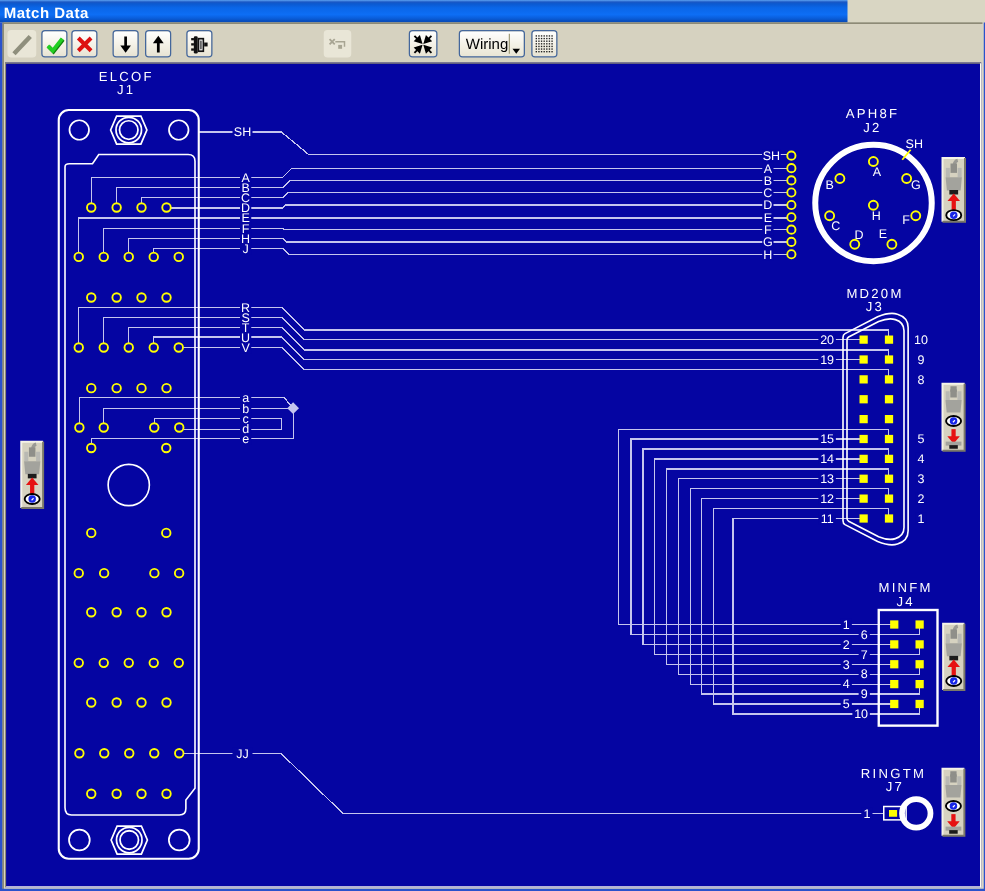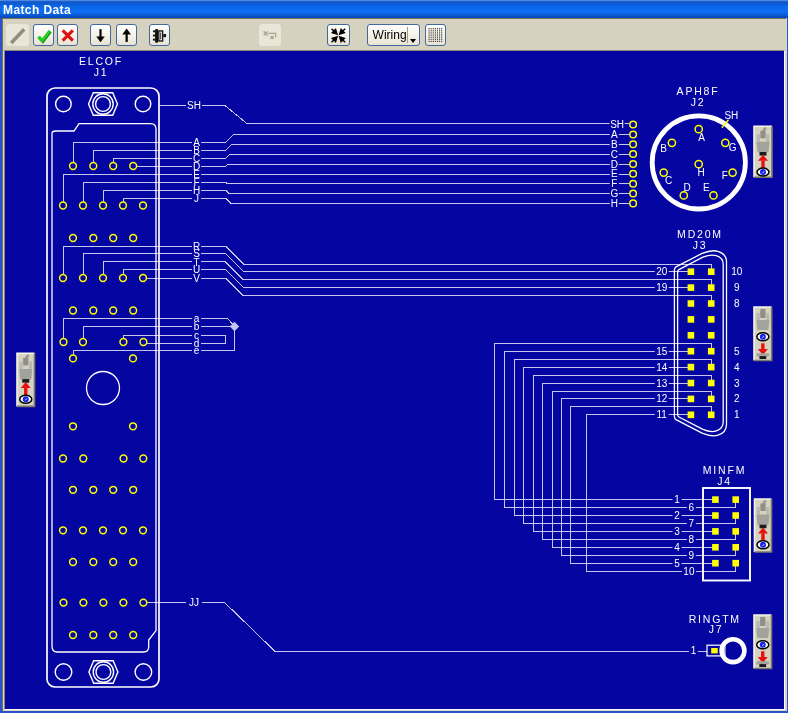--- a/index.html
+++ b/index.html
@@ -1,16 +1,16 @@
 <!DOCTYPE html>
 <html><head><meta charset="utf-8"><style>
 *{margin:0;padding:0;box-sizing:border-box;}
 html,body{width:788px;height:713px;overflow:hidden;background:#d9d6c3;font-family:"Liberation Sans",sans-serif;}
 #win{position:relative;width:788px;height:713px;}
-#title{position:absolute;left:0;top:0;width:788px;height:18px;background:linear-gradient(#5da2f2 0%,#1a57c4 9%,#0b59d0 17%,#0a66e8 35%,#0d6ef5 65%,#0a5fdd 80%,#0850c2 92%,#0a4ab4 100%);}
+#title{position:absolute;left:0;top:0;width:678px;height:18px;background:linear-gradient(#5da2f2 0%,#1a57c4 9%,#0b59d0 17%,#0a66e8 35%,#0d6ef5 65%,#0a5fdd 80%,#0850c2 92%,#0a4ab4 100%);}
 #title span{position:absolute;left:3px;top:3px;color:#fff;font-size:12px;font-weight:bold;letter-spacing:0.4px;}
 #tbar{position:absolute;left:3px;top:18px;width:783px;height:33px;background:#d6d2c0;border-top:1px solid #75735e;}
 .tb{position:absolute;border-radius:3px;display:flex;align-items:center;justify-content:center;}
 #lb{position:absolute;left:0;top:18px;width:1.6px;height:695px;background:#2a52cc;}
 #lb2{position:absolute;left:1.6px;top:18px;width:1.2px;height:695px;background:#74745e;}
 #rb{position:absolute;left:786.8px;top:18px;width:1.2px;height:695px;background:#2a52cc;}
 #bb{position:absolute;left:0;top:711.2px;width:788px;height:1.8px;background:#2a52cc;}
 #cframe{position:absolute;left:4px;top:50px;width:781px;height:660px;border-top:1px solid #8a8874;border-left:1px solid #8a8874;border-right:1px solid #fdfdf2;border-bottom:1px solid #fdfdf2;background:#0505a2;}
 </style></head>
 <body>

